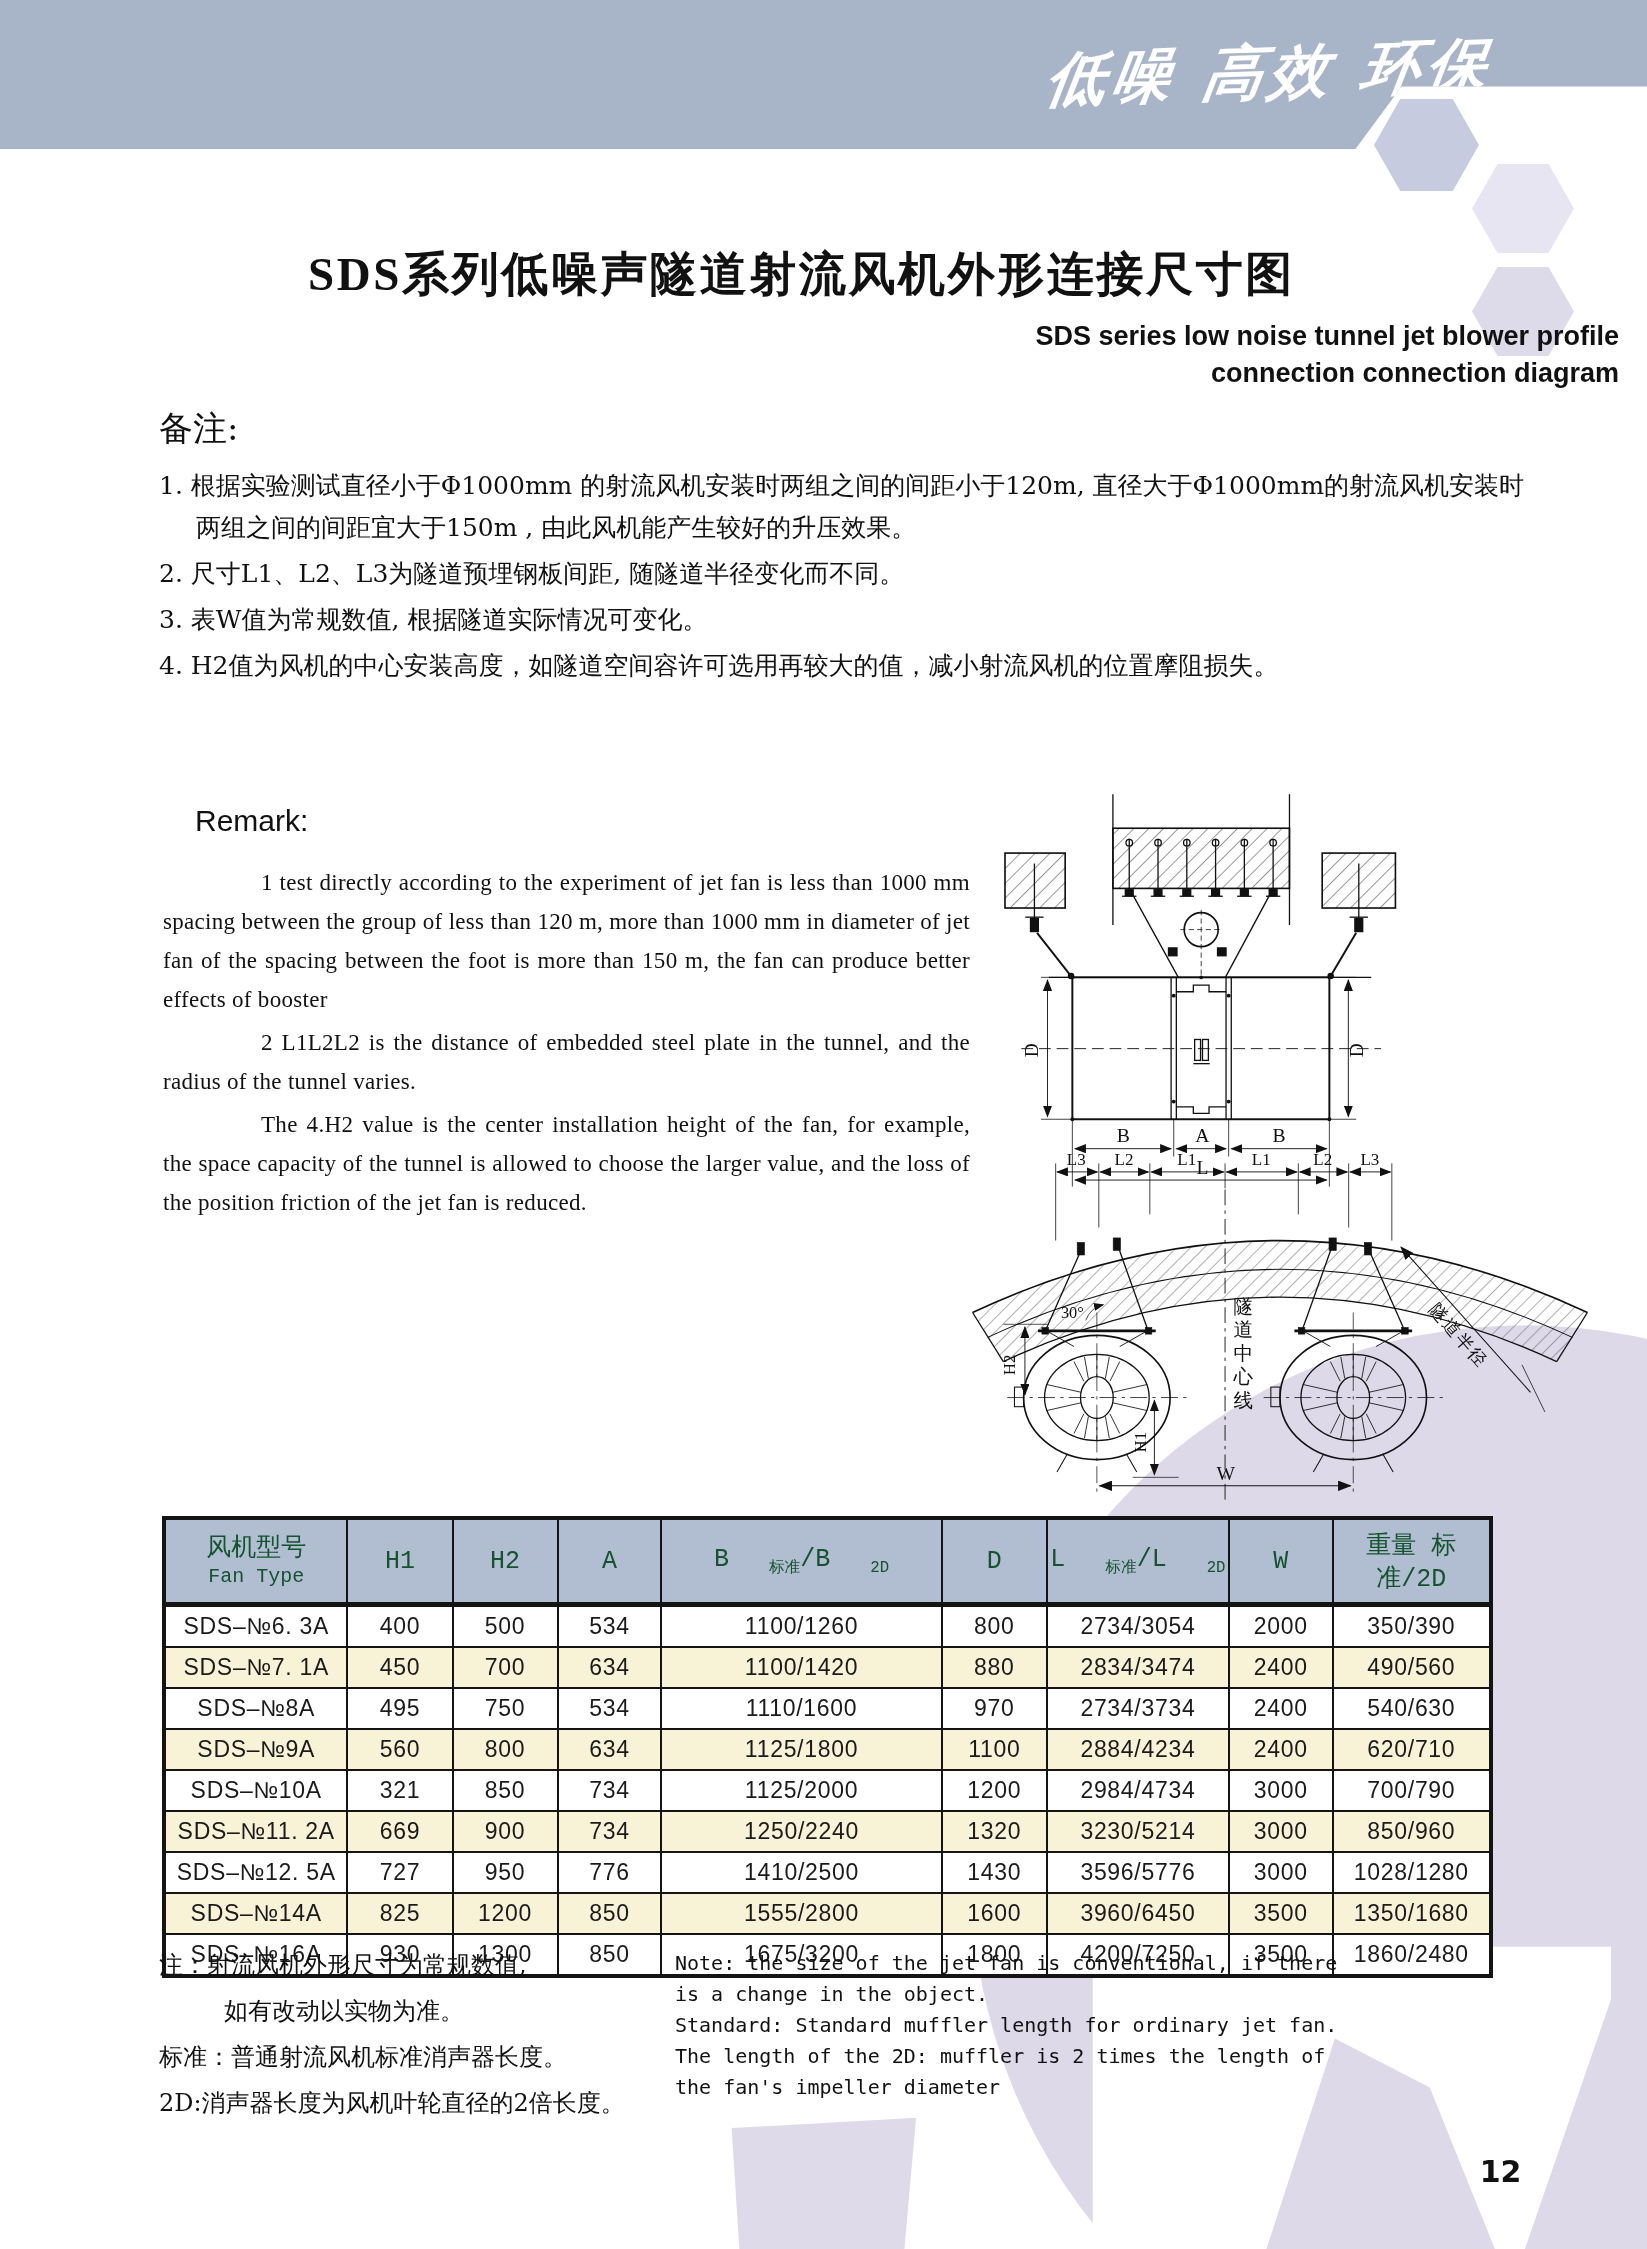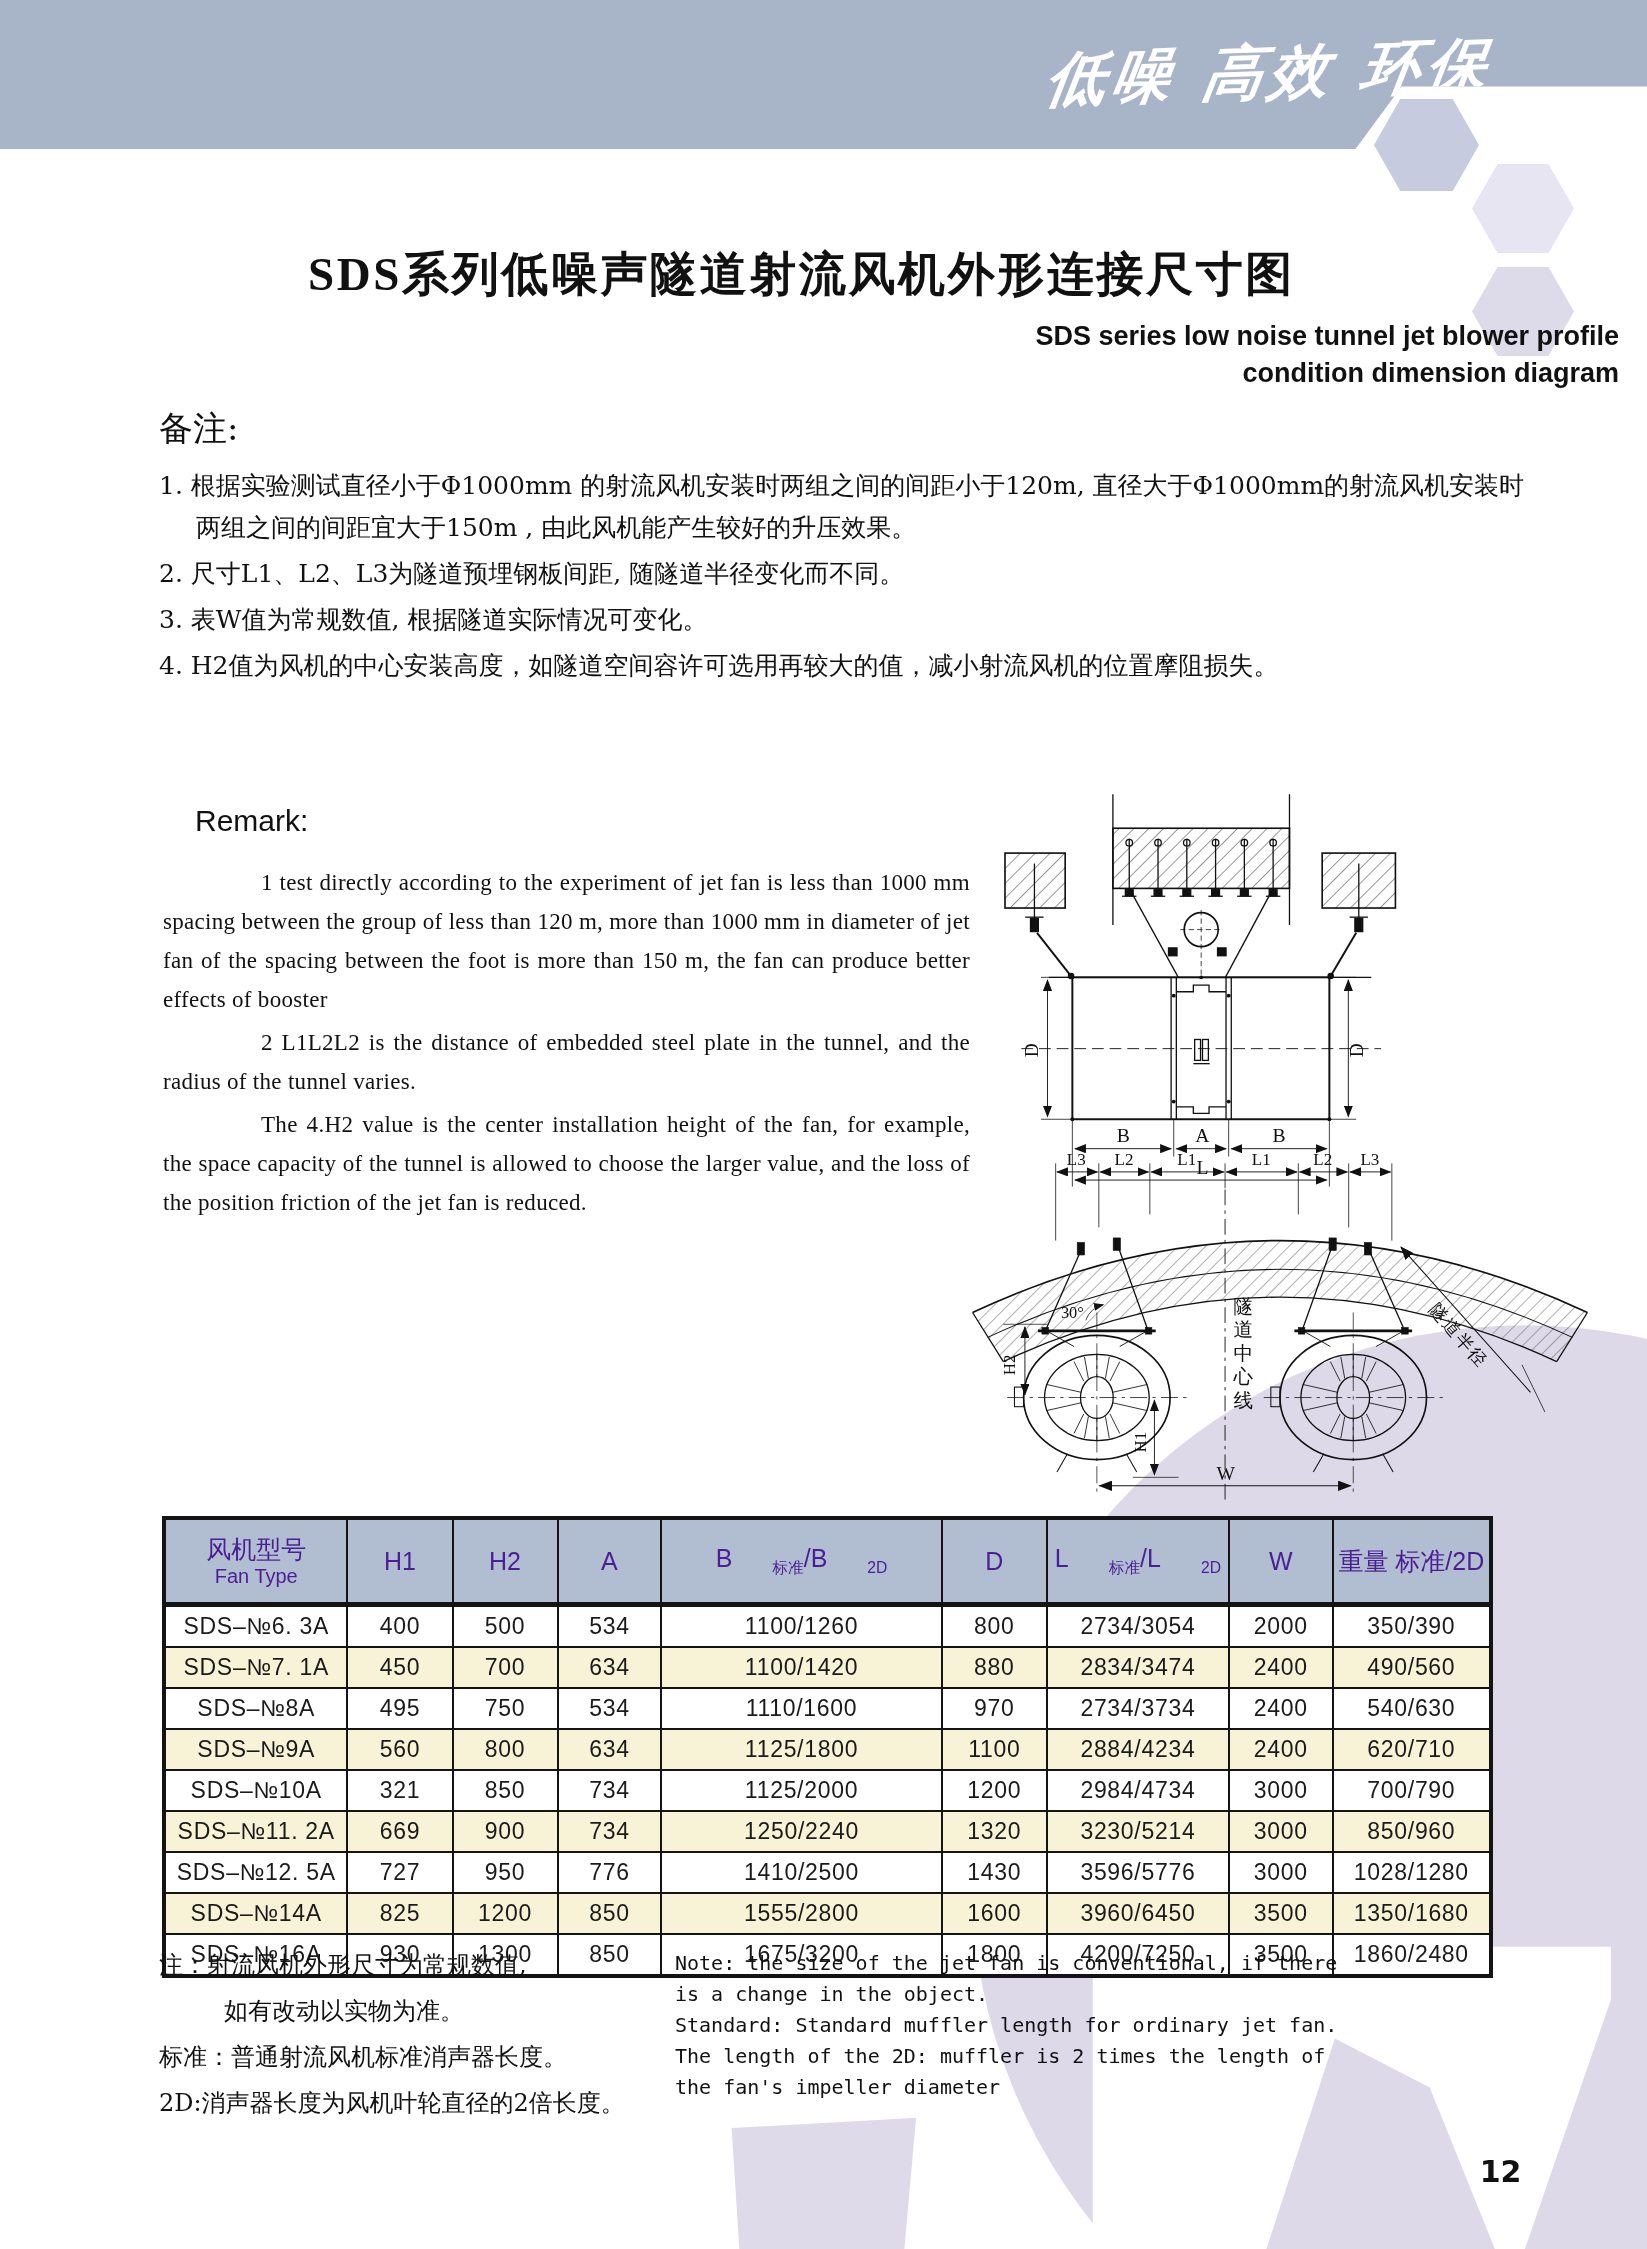--- a/index.html
+++ b/index.html
@@ -31,21 +31,21 @@
             text-align:justify;letter-spacing:0.3px;}
   .remark-col p{margin:4px;text-indent:98px;}
   
   .diagram{position:absolute;z-index:2;}
   .diagram text{font-family:"Liberation Serif",serif;fill:#111;}
   
   .spec-table-wrap{position:absolute;left:162px;top:1516px;z-index:2;}
   table.spec{border-collapse:collapse;width:1331px;table-layout:fixed;border:4.6px solid #141414;}
   table.spec th,table.spec td{border:2.6px solid #141414;text-align:center;vertical-align:middle;}
   table.spec thead th{background:#b1bed2;height:80px;font-size:25px;font-weight:normal;
-            color:#4c1d95;border-bottom:5.9px solid #141414;font-family:Liberation Sans, sans-serif;}
+            color:#14532d;border-bottom:5.9px solid #141414;font-family:Liberation Mono, monospace;}
   table.spec thead th sub{font-size:15.7px;margin-left:40px;}
   table.spec thead th .h-zh{font-size:25px;line-height:30px;}
   table.spec thead th .h-en{font-size:20px;line-height:25px;}
   table.spec tbody td{height:37px;font-size:23px;background:#ffffff;color:#1a1a1a;
             font-family:"Liberation Sans",sans-serif;letter-spacing:0.7px;}
   table.spec tbody tr:nth-child(even) td{background:#f8f3d7;}
   
   .fn-zh{position:absolute;left:159px;top:1942px;width:524px;z-index:2;
          font-family:"DejaVu Serif","DejaVu Sans",serif;font-size:24px;line-height:46px;}
   .fn-zh .indent{padding-left:65px;}
@@ -70,21 +70,21 @@
   <div class="banner">
     <div class="slogan">低噪 高效 环保</div>
   </div>
   <div class="hex" style="left:1374px;top:99px;width:105px;height:92px;background:#c7cbe0;z-index:2;"></div>
   <div class="hex" style="left:1472px;top:164px;width:102px;height:89px;background:#e7e5f1;"></div>
   <div class="hex" style="left:1472px;top:267px;width:102px;height:89px;background:#dddbe9;"></div>
 
   <div class="cn-title">SDS系列低噪声隧道射流风机外形连接尺寸图</div>
   <div class="en-title">
     <div>SDS series low noise tunnel jet blower profile</div>
-    <div>condition dimension diagram</div>
+    <div>connection connection diagram</div>
   </div>
 
   <div class="zh-notes">
     <div class="heading">备注:</div>
     <div class="item">1. 根据实验测试直径小于Φ1000mm 的射流风机安装时两组之间的间距小于120m, 直径大于Φ1000mm的射流风机安装时两组之间的间距宜大于150m , 由此风机能产生较好的升压效果。</div>
     <div class="item">2. 尺寸L1、L2、L3为隧道预埋钢板间距, 随隧道半径变化而不同。</div>
     <div class="item">3. 表W值为常规数值, 根据隧道实际情况可变化。</div>
     <div class="item">4. H2值为风机的中心安装高度，如隧道空间容许可选用再较大的值，减小射流风机的位置摩阻损失。</div>
   </div>
 

